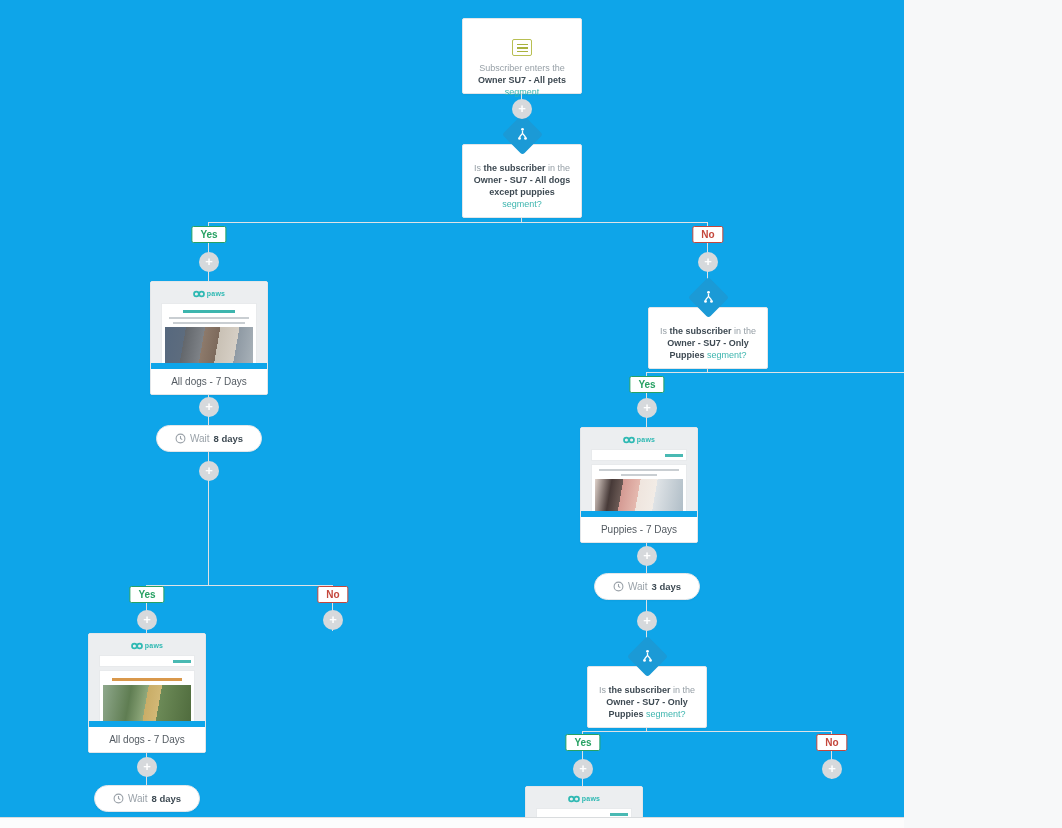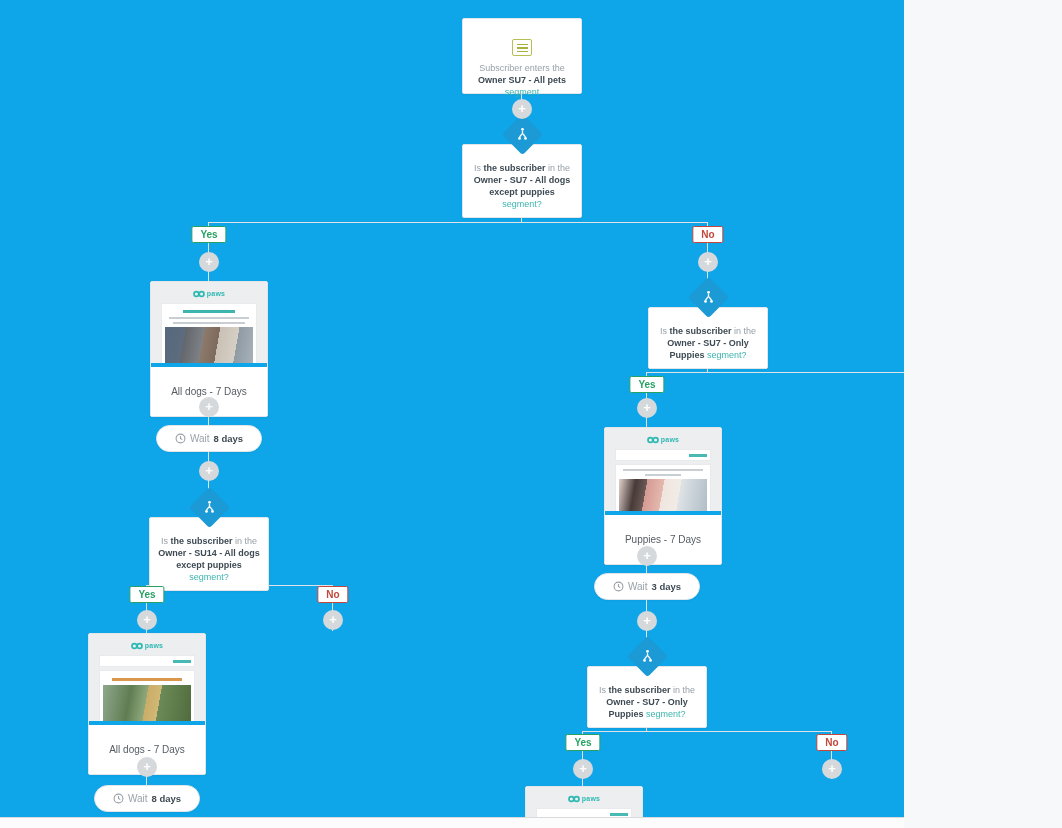--- a/index.html
+++ b/index.html
@@ -55,22 +55,22 @@
   .brand { display:flex; align-items:center; justify-content:center; gap:2px; height:11px; }
   .brand svg { display:block; }
   .brand .brand-text { font-size:7px; font-weight:bold; color:#2fb9b3; letter-spacing:0.2px; }
   .email-body { background:#fff; margin-top:4px; padding:4px 3px 0; border:1px solid #e8eaec; border-bottom:none; }
   .email-bar  { background:#fff; margin-top:4px; height:12px; border:1px solid #e8eaec; position:relative; }
   .teal-chip { position:absolute; right:3px; top:4px; width:18px; height:3px; background:#49b9b3; }
   .h-teal   { width:60%; height:3px; background:#3db5ae; margin:2px auto 4px; }
   .h-orange { width:80%; height:3px; background:#d9984b; margin:3px auto 4px; }
   .tline { height:2px; background:#c9ced2; margin:0 auto 3px; }
   .photo { width:100%; }
-  .email-label { background:#fff; border-top:4px solid #0ea5e9; text-align:center;
-                 font-size:10px; color:#545b62; padding:19px 2px; }
+  .email-label { background:#fff; border-top:6px solid #0ea5e9; text-align:center;
+                 font-size:10px; color:#545b62; padding:7px 2px; }
 
   
   .bottom-edge { position:absolute; left:0; top:817px; width:1062px; height:11px;
                  background:#fcfcfc; border-top:1px solid #d9dcde; z-index:6; }
 </style>
 </head>
 <body>
 
 <div class="canvas">
 
@@ -107,33 +107,20 @@
         <path d="M7 3.4 V6 M7 6 L4.2 9.3 M7 6 L9.8 9.3" stroke="#fff" stroke-width="1.2" fill="none"></path>
         <circle cx="4.2" cy="10.7" r="1.3" fill="#fff"></circle>
           <circle cx="9.8" cy="10.7" r="1.3" fill="#fff"></circle>
       </svg>
     </div>
     <div class="node-text">
       <span>Is </span><span class="strong">the subscriber</span><span> in the </span><span class="strong">Owner - SU7 - All dogs except puppies</span> <span class="link">segment?</span>
     </div>
   </div>
 
-  <div class="card decision" style="left:149px;top:517px;">
-    <div class="diamond">
-      <svg width="15" height="15" viewBox="0 0 14 14">
-        <circle cx="7" cy="2.2" r="1.3" fill="#fff"></circle>
-        <path d="M7 3.4 V6 M7 6 L4.2 9.3 M7 6 L9.8 9.3" stroke="#fff" stroke-width="1.2" fill="none"></path>
-        <circle cx="4.2" cy="10.7" r="1.3" fill="#fff"></circle>
-          <circle cx="9.8" cy="10.7" r="1.3" fill="#fff"></circle>
-      </svg>
-    </div>
-    <div class="node-text">
-      <span>Is </span><span class="strong">the subscriber</span><span> in the </span><span class="strong">Owner - SU14 - All dogs except puppies</span> <span class="link">segment?</span>
-    </div>
-  </div>
 
   <div class="card decision" style="left:648px;top:307px;">
     <div class="diamond">
       <svg width="15" height="15" viewBox="0 0 14 14">
         <circle cx="7" cy="2.2" r="1.3" fill="#fff"></circle>
         <path d="M7 3.4 V6 M7 6 L4.2 9.3 M7 6 L9.8 9.3" stroke="#fff" stroke-width="1.2" fill="none"></path>
         <circle cx="4.2" cy="10.7" r="1.3" fill="#fff"></circle>
           <circle cx="9.8" cy="10.7" r="1.3" fill="#fff"></circle>
       </svg>
     </div>
@@ -240,21 +227,21 @@
         <span class="teal-chip"></span>
       </div>
       <div class="email-body" style="margin-top:3px;">
         <div class="h-orange"></div>
         <div class="photo" style="height:42px;background:linear-gradient(100deg,#8fa88c 0%,#5f7d52 30%,#90a97c 48%,#c9ad67 48%,#d2b876 62%,#6c8a57 62%,#4f6b3d 100%);"></div>
       </div>
     </div>
     <div class="email-label">All dogs - 7 Days</div>
   </div>
 
-  <div class="card email-card" style="left:604px;top:427px;">
+  <div class="card email-card" style="left:580px;top:427px;">
     <div class="email-preview" style="height:83px;">
       <div class="brand">
         <svg width="12" height="8" viewBox="0 0 12 8">
           <circle cx="3.4" cy="4" r="2.4" fill="none" stroke="#2fb9b3" stroke-width="1.7"></circle>
           <circle cx="8.6" cy="4" r="2.4" fill="none" stroke="#2fb9b3" stroke-width="1.7"></circle>
         </svg>
         <span class="brand-text">paws</span>
       </div>
       <div class="email-bar">
         <span class="teal-chip"></span>

